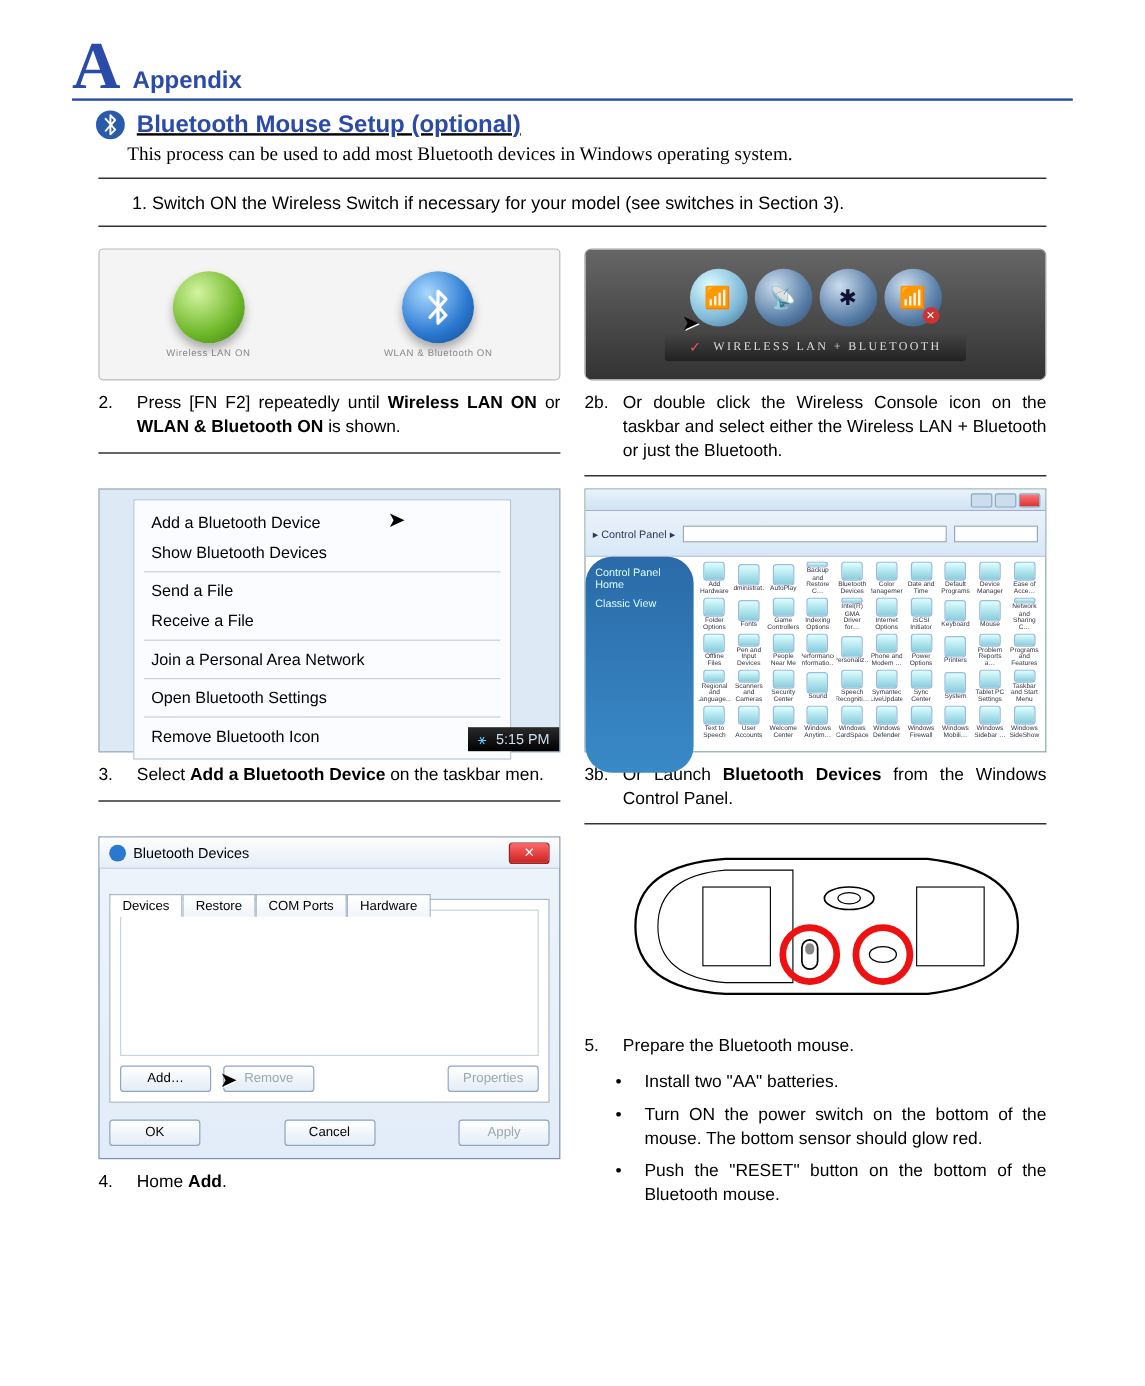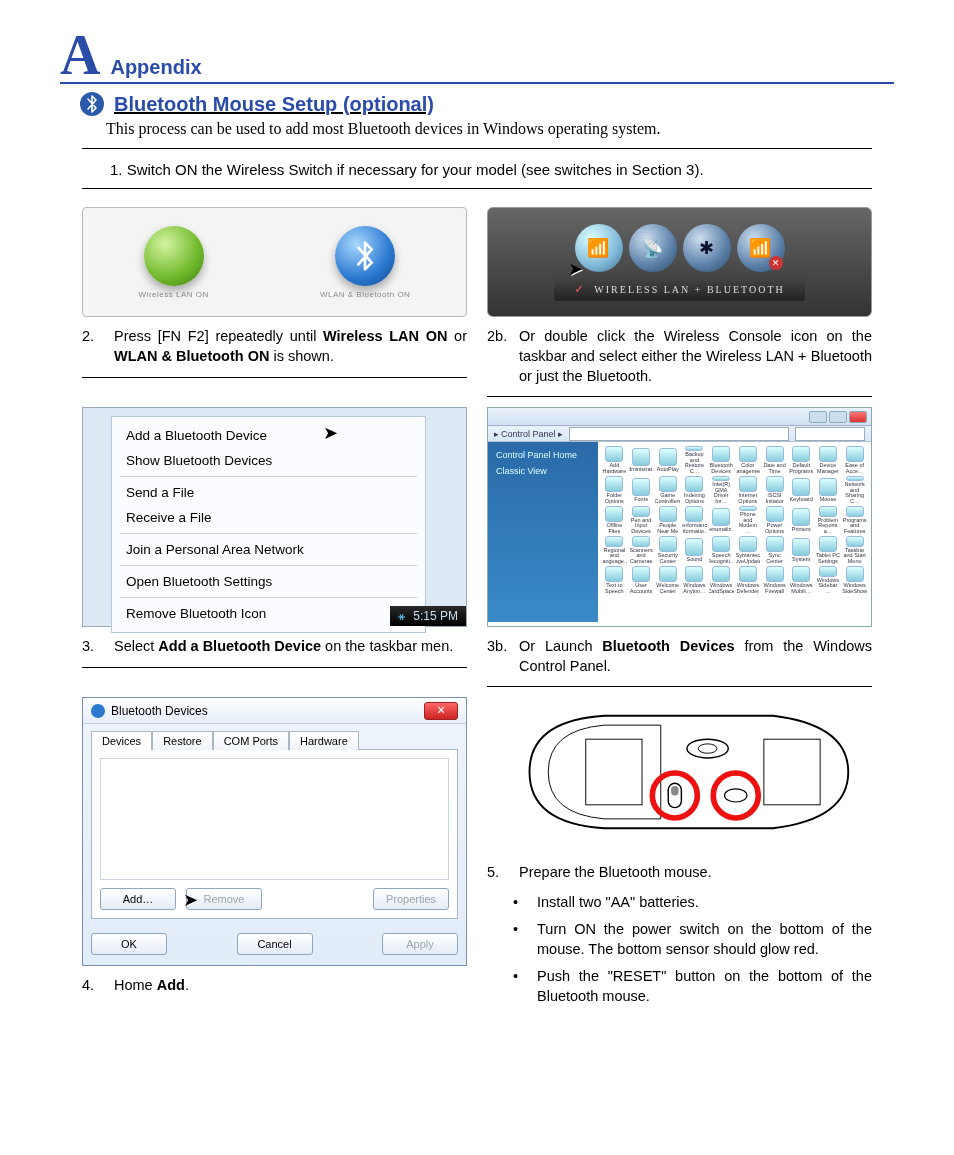--- a/index.html
+++ b/index.html
@@ -41,33 +41,33 @@
   .hr-col { border:none; border-top:1px solid #000; margin: 4px 0 10px 0;}
   .bt-menu { border:1px solid #9ab; background:#dde9f5; width: 100%; height: 220px; position:relative; font-size:13.5px; font-family: "Segoe UI", Tahoma, sans-serif;}
   .bt-menu-inner { position:absolute; left:28px; top:8px; right:40px; background:#fafcff; border:1px solid #b8c8da; padding:6px 0;}
   .bt-mi { padding:5px 14px; cursor:default; }
   .bt-menu-sep { border-top:1px solid #ccd; margin:3px 8px;}
   .bt-tray { position:absolute; right:0; bottom:0; background: linear-gradient(#2a2a2a,#000); color:#cde; font-size:12px; padding:3px 8px; display:flex;align-items:center;gap:8px;}
   .cp-window { border:1px solid #8aa; background:#fff; width:100%; height:220px; position:relative; font-size:8px; font-family: Tahoma, sans-serif;}
   .cp-titlebar { height:18px; background: linear-gradient(#eaf2fa, #d0e2f4); border-bottom:1px solid #aac; display:flex;justify-content:flex-end;align-items:center;padding:0 4px;gap:2px;}
   .cp-tb-btn { width:18px;height:12px;background:#cde;border:1px solid #8ab;border-radius:2px;}
   .cp-tb-btn.close{ background: linear-gradient(#f77,#d33);}
-  .cp-addr { height:16px; background: linear-gradient(#eaf2fa,#d8e8f8); border-bottom:1px solid #b0c0d0; display:flex;align-items:center;padding:0 6px;gap:6px;}
+  .cp-addr { height:38px; background: linear-gradient(#eaf2fa,#d8e8f8); border-bottom:1px solid #b0c0d0; display:flex;align-items:center;padding:0 6px;gap:6px;}
   .cp-addr-input { flex:1; height:14px; background:#fff; border:1px solid #9ab; }
   .cp-body { display:flex; height:calc(100% - 38px);}
-  .cp-side { width:110px; background: linear-gradient(#2a6aa8,#3a8ac8); color:#dff; padding:8px; font-size:9px;}
+  .cp-side { width:90px; background: linear-gradient(#2a6aa8,#3a8ac8); color:#dff; padding:8px; font-size:9px;border-radius:22px;}
   .cp-grid { flex:1; display:grid; grid-template-columns: repeat(10, 1fr); grid-auto-rows: 28px; gap:2px 2px; padding:4px; overflow:hidden;}
   .cp-it { display:flex; flex-direction:column; align-items:center; justify-content:center; overflow:hidden;}
   .cp-ic { width:18px;height:18px;border:1px solid #9bd; border-radius:3px; background: linear-gradient(#dff,#8cd);}
   .cp-nm { font-size:5.5px; text-align:center; line-height:1; margin-top:1px; color:#334;}
   .btdev-window { border:1px solid #7a90b0; background: linear-gradient(#eef4fb,#e2ecf8); width:100%; position:relative; font-family: Tahoma, sans-serif; font-size:12px;}
   .btdev-title { height:26px; background: linear-gradient(#fdfdfe,#e6eef8); display:flex; align-items:center; padding:0 8px; gap:6px; border-bottom:1px solid #c0d0e0;}
   .btdev-title-x { margin-left:auto; width:34px; height:18px; background: linear-gradient(#f66,#c22); border:1px solid #922; border-radius:3px; color:#fff; display:flex;align-items:center;justify-content:center;font-size:11px;}
   .btdev-tabs { display:flex; padding: 6px 8px 0 8px; gap:0;}
-  .btdev-tab { border:1px solid #a8b8c8; border-bottom:none; padding:3px 10px; background: linear-gradient(#fff,#f0f4fa); font-size:11px; position:relative; top:1px;}
+  .btdev-tab { border:1px solid #a8b8c8; border-bottom:none; padding:3px 10px; background: linear-gradient(#fff,#f0f4fa); font-size:11px; position:relative; top:15px;}
   .btdev-tab.active { background:#fff; z-index:2;}
   .btdev-pane { margin:0 8px 8px 8px; border:1px solid #a8b8c8; background:#fff; min-height:170px; padding:8px; display:flex; flex-direction:column;}
   .btdev-list { flex:1; border:1px solid #c8d4e2; background:#fff; min-height:120px;}
   .btdev-row-btns { display:flex; gap:10px; margin-top:8px; justify-content:flex-start;}
   .win-btn { min-width:76px; height:22px; border:1px solid #8fa6c0; background: linear-gradient(#fff,#e4ecf6); border-radius:3px; font-size:11px; display:flex;align-items:center;justify-content:center; padding:0 10px;}
   .win-btn.disabled { color:#9aa; }
   .btdev-footer { display:flex; justify-content:space-between; gap:8px; padding:6px 8px 10px 8px;}
   .mouse-fig { width:100%; height:150px; position:relative;}
   .mouse-fig svg { width:100%; height:100%;}
   .bul-list { margin: 4px 0 4px 26px;}

